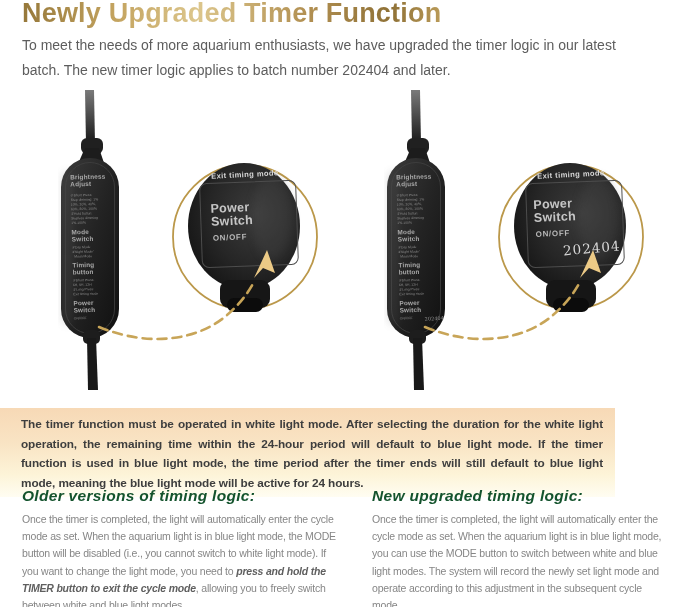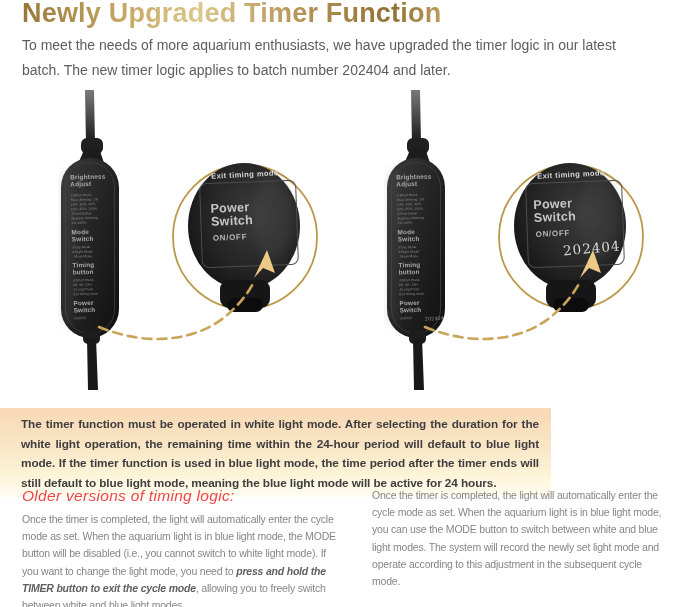--- a/index.html
+++ b/index.html
@@ -25,31 +25,31 @@
   .engT{font-family:"Liberation Sans",sans-serif;font-size:6.4px;font-weight:bold;fill:#a9a9a9;letter-spacing:.2px;}
   .engS{font-family:"Liberation Sans",sans-serif;font-size:3.4px;fill:#8b8b8b;}
   .magTop{font-family:"Liberation Sans",sans-serif;font-size:7.6px;font-weight:bold;fill:#d9d9d9;letter-spacing:.4px;}
   .magPower{font-family:"Liberation Sans",sans-serif;font-size:12.5px;font-weight:bold;fill:#c6c6c6;letter-spacing:.3px;}
   .magOnoff{font-family:"Liberation Sans",sans-serif;font-size:8px;font-weight:bold;fill:#b7b7b7;letter-spacing:.7px;}
   .magBatch{font-family:"DejaVu Serif",serif;font-size:13.5px;fill:#d8d8d8;letter-spacing:1px;}
   .pillBatch{font-family:"DejaVu Serif",serif;font-size:5px;fill:#909090;}
   .dash{fill:none;stroke:#c8a558;stroke-width:2.6;stroke-dasharray:9 6;stroke-linecap:round;}
 
   .notice{
-    position:absolute;top:408px;left:0;width:551px;min-height:66px;box-sizing:border-box;
+    position:absolute;top:408px;left:0;width:615px;min-height:66px;box-sizing:border-box;
     background:linear-gradient(180deg,#f7d9b6 0%,#f9e4c4 40%,#fdf4d8 75%,#fffdf2 100%);
     padding:7px 12px 4px 21px;
   }
   .notice p{margin:0;font-size:11.8px;font-weight:600;line-height:19.5px;color:#3e3e3e;
     text-align:justify;letter-spacing:-.1px;}
 
   .col{position:absolute;top:487px;}
   .col-old{left:22px;width:322px;}
   .col-new{left:372px;width:300px;}
-  .col h2{margin:0 0 6px 0;font-size:15.5px;font-style:italic;font-weight:normal;color:#ef4444;letter-spacing:.3px;}
+  .col h2{margin:0 0 6px 0;font-size:15.5px;font-style:italic;font-weight:bold;color:#14532d;letter-spacing:.3px;}
   .col p{margin:0;font-size:10.5px;line-height:17.2px;letter-spacing:-.2px;color:#868686;}
   .col p .emph{font-weight:bold;font-style:italic;color:#5f5f5f;}
 </style>
 </head>
 <body>
 
 <div class="canvas">
 
   <h1 class="title">Newly Upgraded Timer Function</h1>
   <p class="intro">To meet the needs of more aquarium enthusiasts, we have upgraded the timer logic in our latest batch. The new timer logic applies to batch number 202404 and later.</p>
@@ -200,16 +200,17 @@
   <div class="notice">
     <p>The timer function must be operated in white light mode. After selecting the duration for the white light operation, the remaining time within the 24-hour period will default to blue light mode. If the timer function is used in blue light mode, the time period after the timer ends will still default to blue light mode, meaning the blue light mode will be active for 24 hours.</p>
   </div>
 
   <section class="col col-old">
     <h2>Older versions of timing logic:</h2>
     <p><span>Once the timer is completed, the light will automatically enter the cycle mode as set. When the aquarium light is in blue light mode, the MODE button will be disabled (i.e., you cannot switch to white light mode). If you want to change the light mode, you need to </span><span class="emph">press and hold the TIMER button to exit the cycle mode</span><span>, allowing you to freely switch between white and blue light modes.</span></p>
   </section>
 
   <section class="col col-new">
+    <h2>New upgraded timing logic:</h2>
     <p>Once the timer is completed, the light will automatically enter the cycle mode as set. When the aquarium light is in blue light mode, you can use the MODE button to switch between white and blue light modes. The system will record the newly set light mode and operate according to this adjustment in the subsequent cycle mode.</p>
   </section>
 
 </div>
 
 </body></html>

